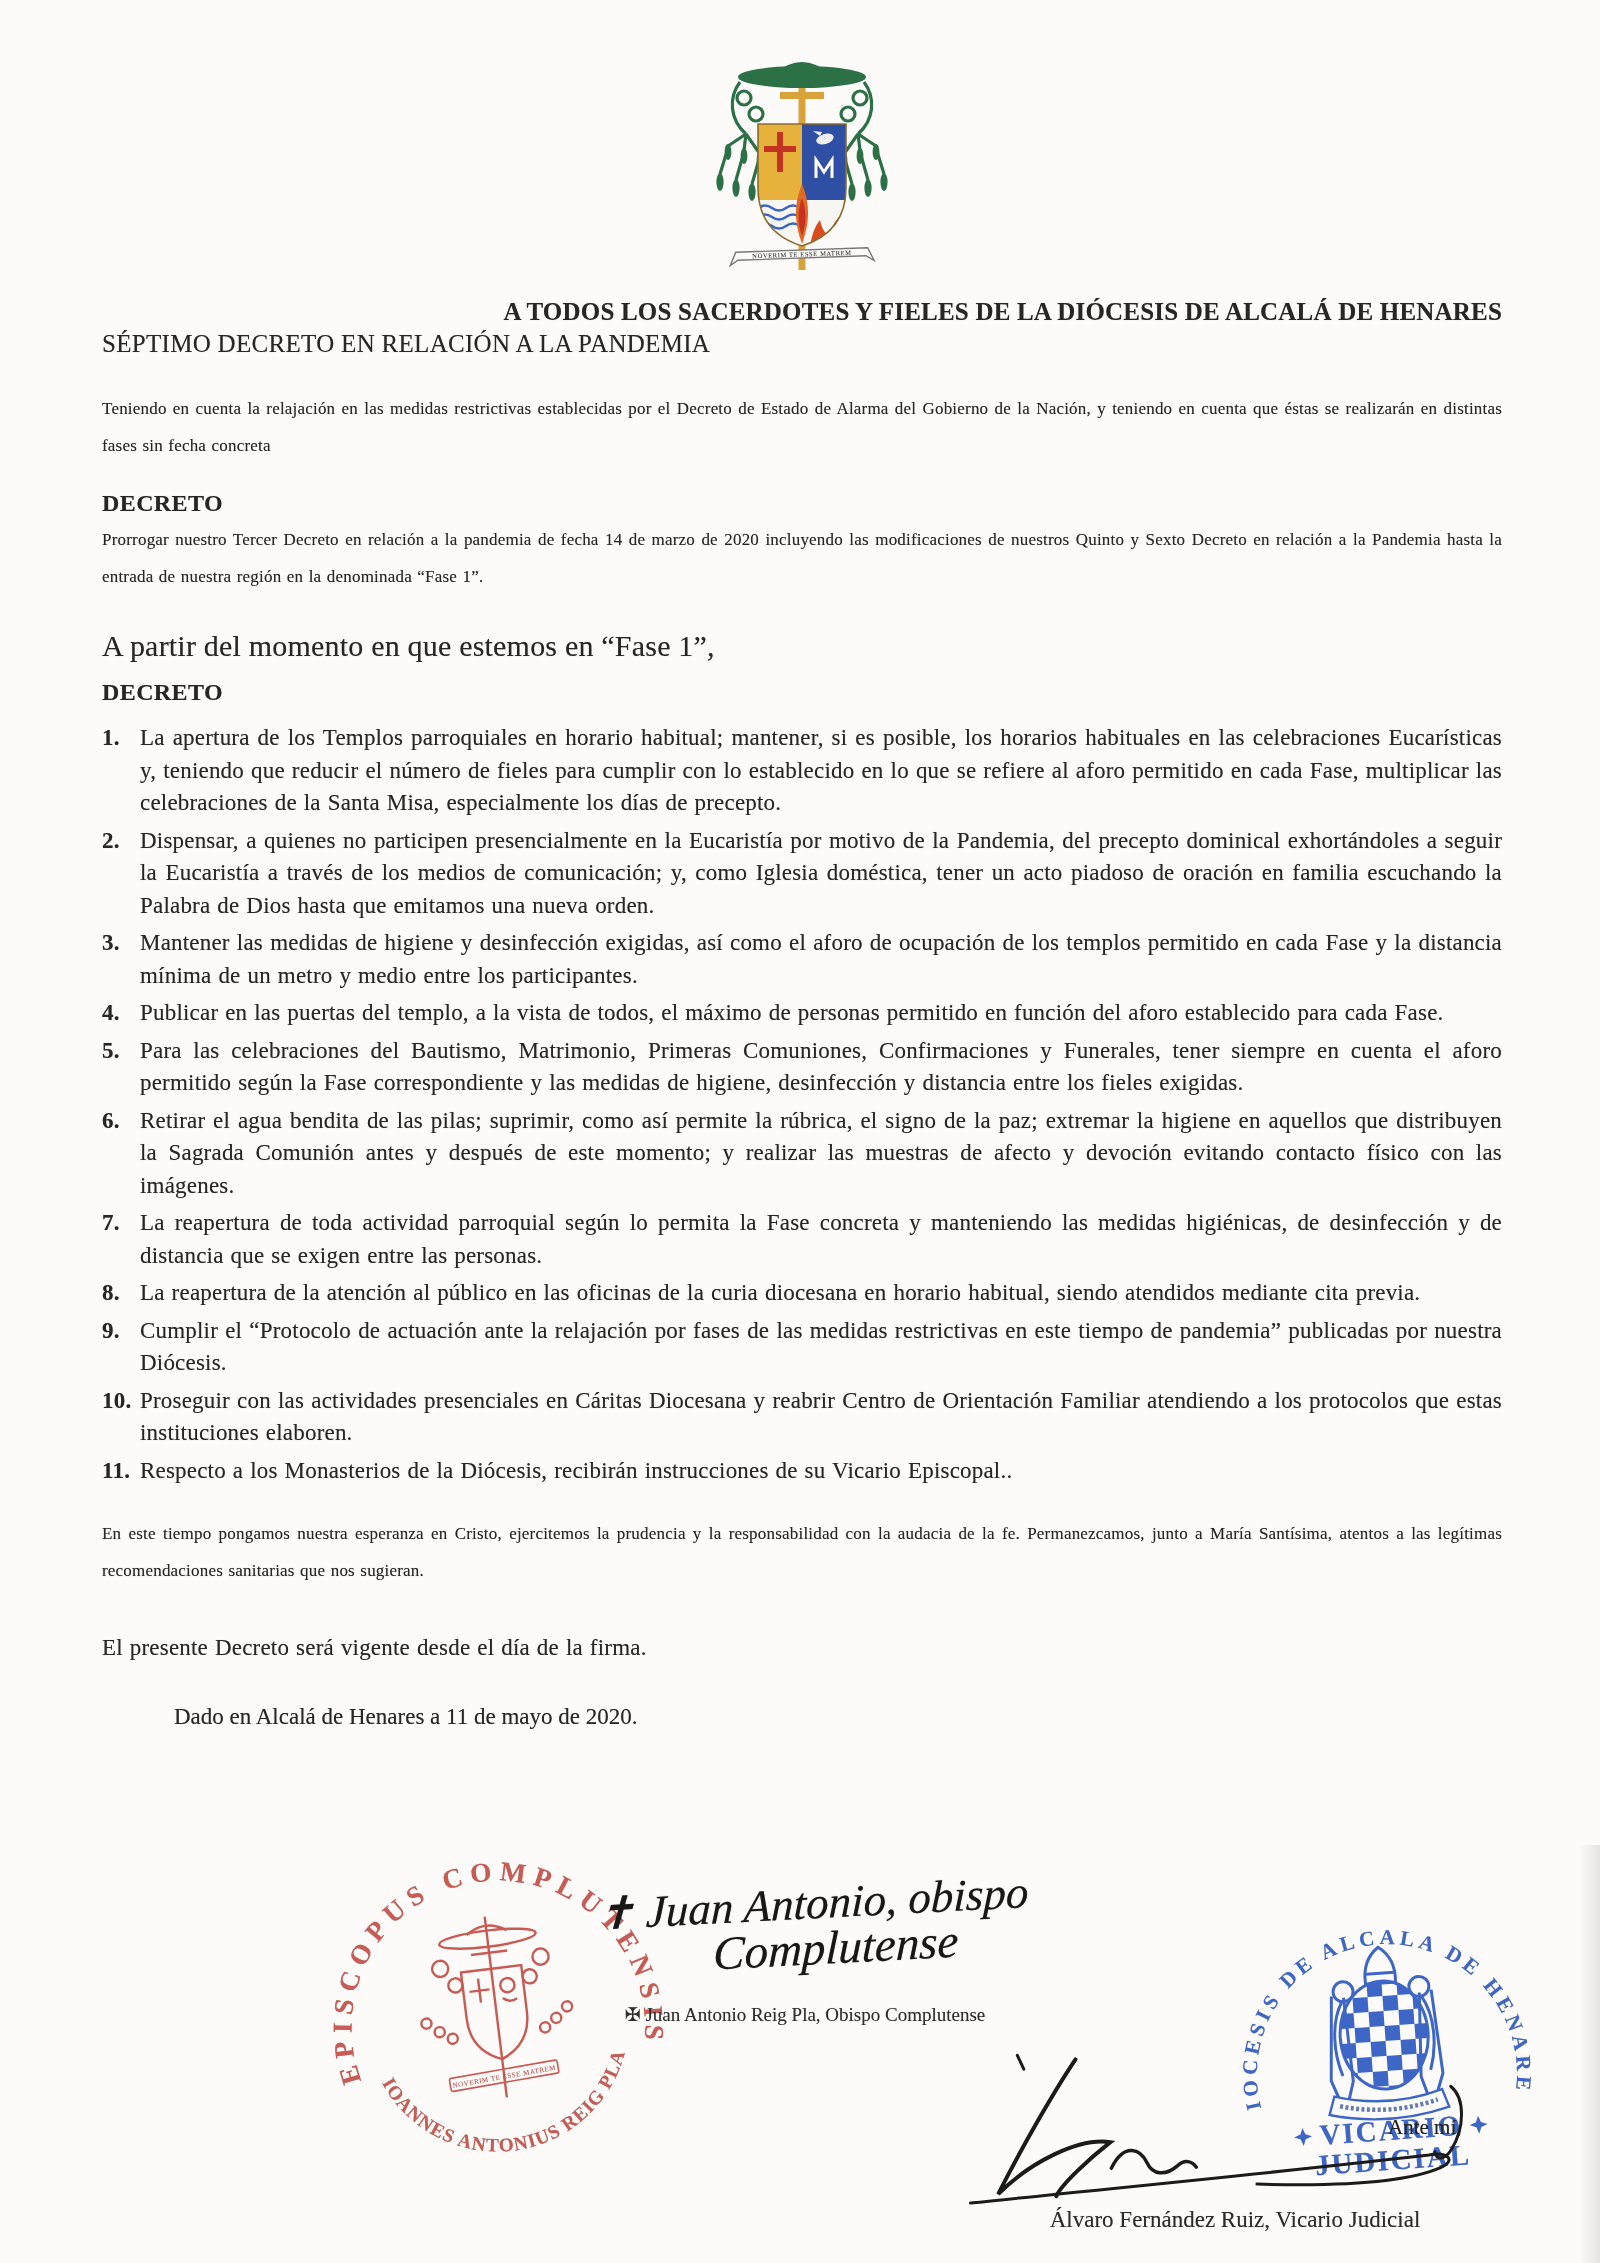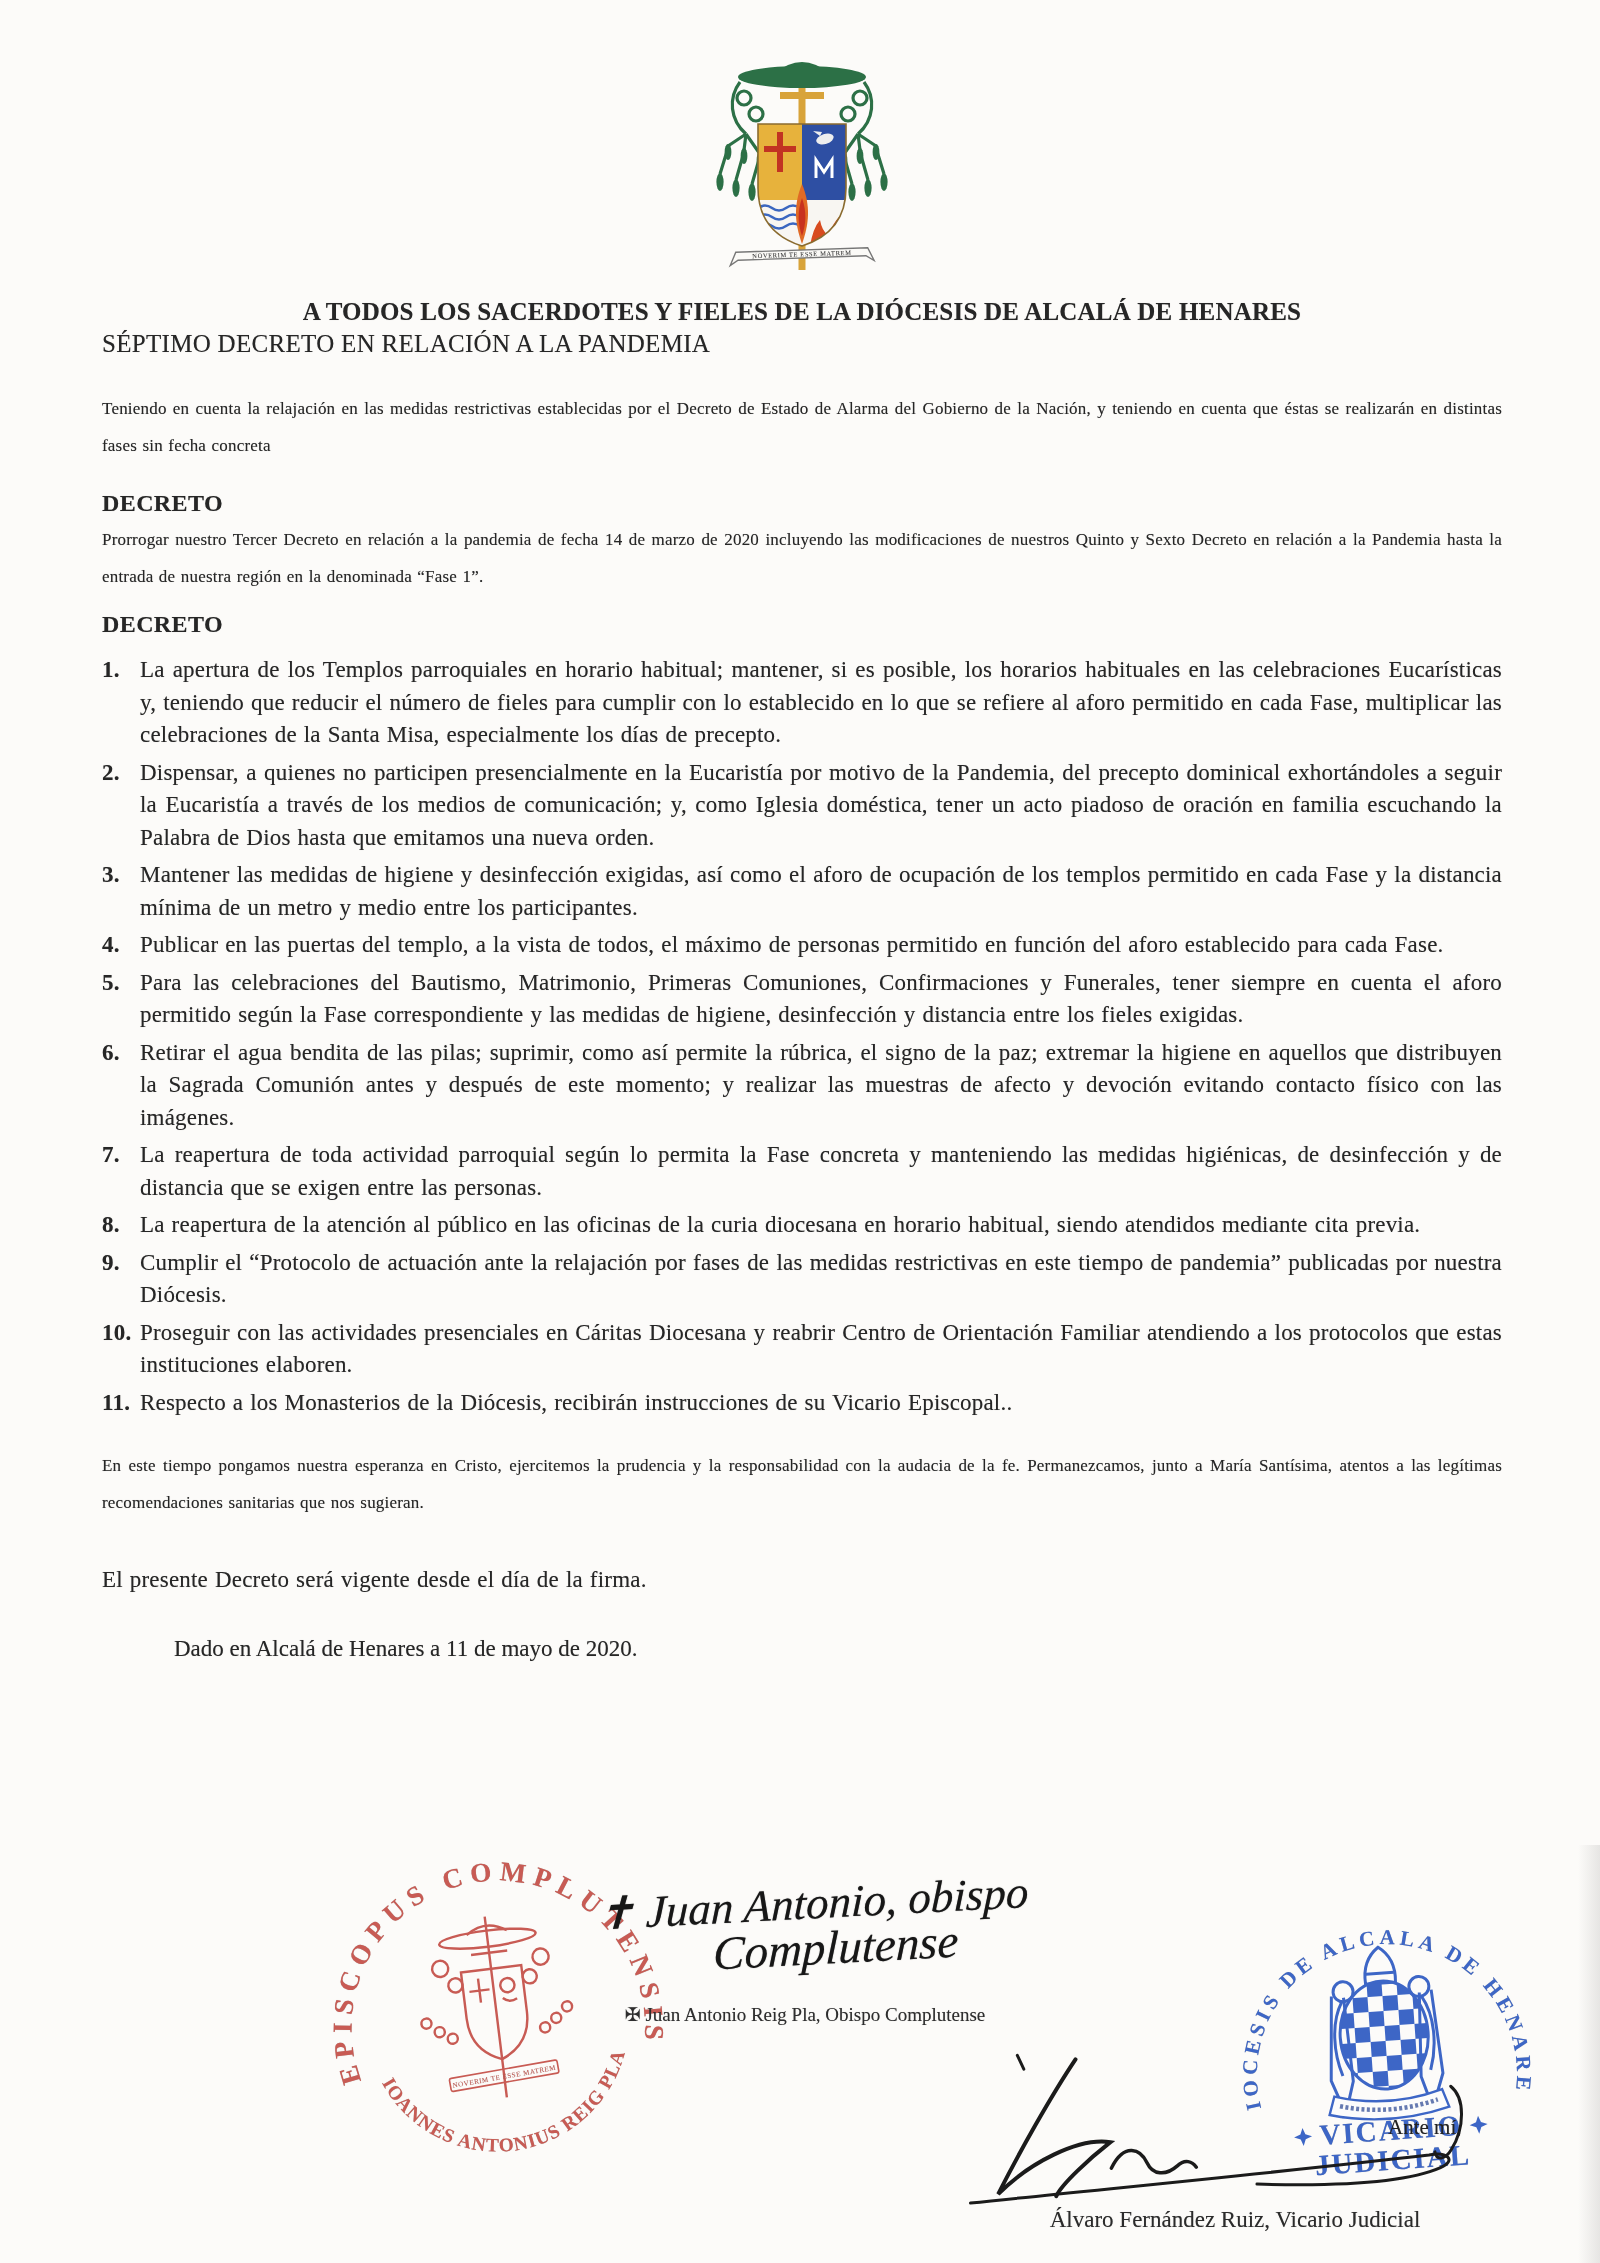--- a/index.html
+++ b/index.html
@@ -5,21 +5,21 @@
   html,body{margin:0;padding:0;background:#ffffff;}
   .page{
     position:relative;width:1600px;height:2263px;overflow:hidden;
     background:#fcfbf9;
     font-family:"Liberation Serif","DejaVu Serif",serif;
     color:#262626;
     text-shadow:0 0 .7px rgba(50,50,50,.4);
   }
   .content{padding:0 98px 0 102px;}
   .crest-wrap{width:226px;margin:36px auto 14px;}
-  .hdr1{font-size:25px;font-weight:600;text-align:center;letter-spacing:.2px;line-height:32px;margin-top:16px;}
+  .hdr1{font-size:25px;font-weight:600;text-align:right;letter-spacing:.2px;line-height:32px;margin-top:16px;}
   .hdr2{font-size:25px;font-weight:400;text-align:left;letter-spacing:.3px;line-height:32px;}
   .para{font-size:17px;line-height:37px;text-align:justify;letter-spacing:.2px;word-spacing:1px;margin:0;}
   .intro{margin-top:30px;}
   .heading{font-size:24px;font-weight:700;text-align:left;margin:26px 0 4px;letter-spacing:.4px;}
   .heading.second{margin:16px 0 16px;}
   .fase{font-size:30px;margin:34px 0 0 0;letter-spacing:.2px;}
   .list{margin-top:10px;}
   .item{font-size:23px;line-height:32.5px;text-align:justify;letter-spacing:.2px;word-spacing:1px;
         padding-left:38px;margin-bottom:5px;}
   .item .num{display:inline-block;width:38px;margin-left:-38px;font-weight:700;}
@@ -130,20 +130,21 @@
     </div>
 
     <div class="hdr1">A TODOS LOS SACERDOTES Y FIELES DE LA DIÓCESIS DE ALCALÁ DE HENARES</div>
     <div class="hdr2">SÉPTIMO DECRETO EN RELACIÓN A LA PANDEMIA</div>
 
     <p class="para intro">Teniendo en cuenta la relajación en las medidas restrictivas establecidas por el Decreto de Estado de Alarma del Gobierno de la Nación, y teniendo en cuenta que éstas se realizarán en distintas fases sin fecha concreta</p>
 
     <div class="heading">DECRETO</div>
     <p class="para">Prorrogar nuestro Tercer Decreto en relación a la pandemia de fecha 14 de marzo de 2020 incluyendo las modificaciones de nuestros Quinto y Sexto Decreto en relación a la Pandemia hasta la entrada de nuestra región en la denominada “Fase 1”.</p>
 
+    <div class="fase">A partir del momento en que estemos en “Fase 1”,</div>
 
     <div class="heading second">DECRETO</div>
 
     <div class="list">
       <div class="item"><span class="num">1.</span><span>La apertura de los Templos parroquiales en horario habitual; mantener, si es posible, los horarios habituales en las celebraciones Eucarísticas y, teniendo que reducir el número de fieles para cumplir con lo establecido en lo que se refiere al aforo permitido en cada Fase, multiplicar las celebraciones de la Santa Misa, especialmente los días de precepto.</span></div>
       <div class="item"><span class="num">2.</span><span>Dispensar, a quienes no participen presencialmente en la Eucaristía por motivo de la Pandemia, del precepto dominical exhortándoles a seguir la Eucaristía a través de los medios de comunicación; y, como Iglesia doméstica, tener un acto piadoso de oración en familia escuchando la Palabra de Dios hasta que emitamos una nueva orden.</span></div>
       <div class="item"><span class="num">3.</span><span>Mantener las medidas de higiene y desinfección exigidas, así como el aforo de ocupación de los templos permitido en cada Fase y la distancia mínima de un metro y medio entre los participantes.</span></div>
       <div class="item"><span class="num">4.</span><span>Publicar en las puertas del templo, a la vista de todos, el máximo de personas permitido en función del aforo establecido para cada Fase.</span></div>
       <div class="item"><span class="num">5.</span><span>Para las celebraciones del Bautismo, Matrimonio, Primeras Comuniones, Confirmaciones y Funerales, tener siempre en cuenta el aforo permitido según la Fase correspondiente y las medidas de higiene, desinfección y distancia entre los fieles exigidas.</span></div>
       <div class="item"><span class="num">6.</span><span>Retirar el agua bendita de las pilas; suprimir, como así permite la rúbrica, el signo de la paz; extremar la higiene en aquellos que distribuyen la Sagrada Comunión antes y después de este momento; y realizar las muestras de afecto y devoción evitando contacto físico con las imágenes.</span></div>

